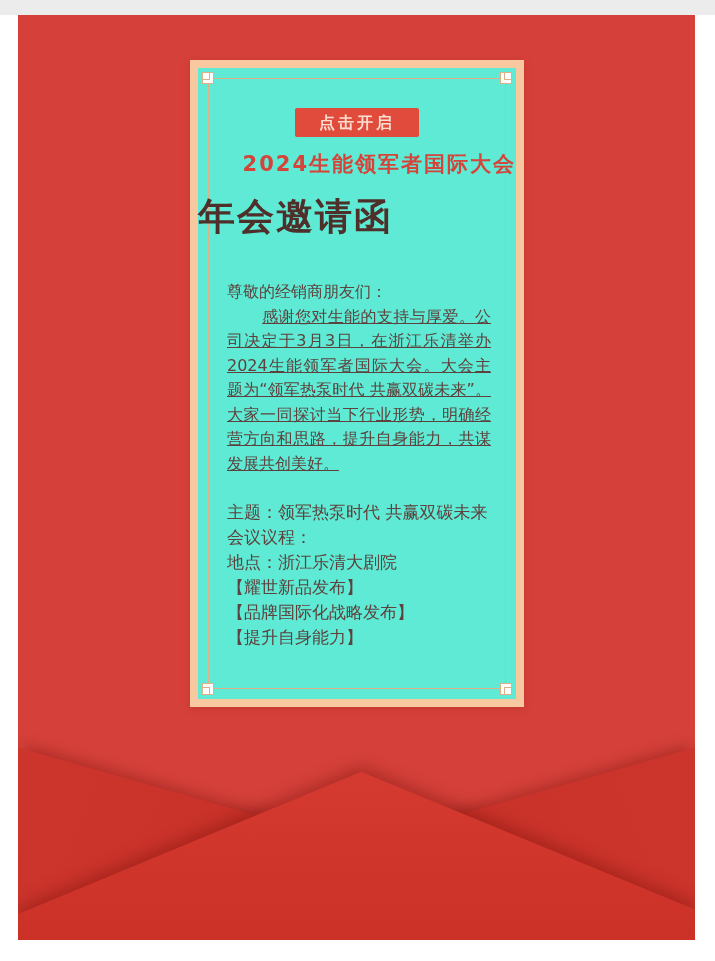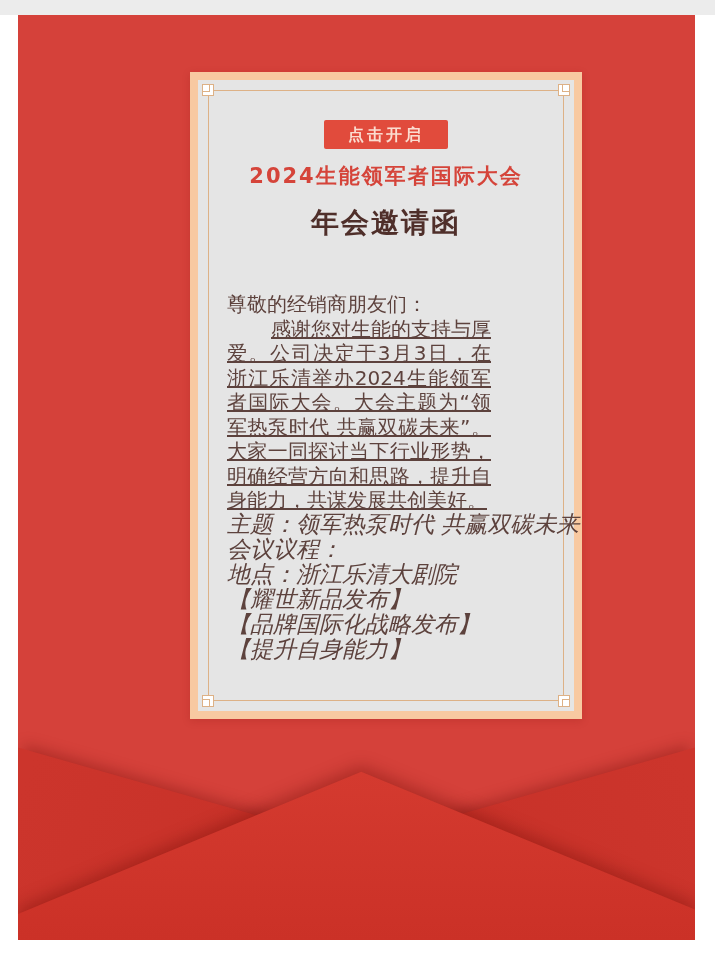--- a/index.html
+++ b/index.html
@@ -32,22 +32,22 @@
     clip-path:polygon(100% 79.2%, 100% 100%, 0 100%);
     background:linear-gradient(248deg, var(--flap-red,#cc352c) 30%, var(--flap-red-dark,#c52f26) 75%);
   }
   .flap-center {
     clip-path:polygon(0 97.2%, 50.7% 81.8%, 100% 96.7%, 100% 100%, 0 100%);
     background:linear-gradient(180deg, #d63c31 78%, #cb3127 100%);
   }
 
   
   .card {
-    position:absolute; left:190px; top:72px; width:392px; height:647px;
-    background:#e5e5e5; border:8px solid var(--card-border-peach,#f8c9a1);
+    position:absolute; left:190px; top:60px; width:334px; height:647px;
+    background:#5eead4; border:8px solid var(--card-border-peach,#f8c9a1);
     box-shadow:0 2px 8px rgba(120,15,10,.18);
   }
   .gold-frame {
     position:absolute; inset:10px; border:1px solid var(--frame-gold,#ddb186);
     pointer-events:none;
   }
   .corner {
     position:absolute; width:12px; height:12px;
     border:1px solid var(--frame-gold,#ddb186); background:#fff;
   }
@@ -61,38 +61,38 @@
   .corner.br { right:-7px; bottom:-7px; transform:scale(-1,-1); }
 
   .open-btn {
     position:absolute; top:40px; left:50%; transform:translateX(-50%);
     height:29px; line-height:29px; padding:0 24px; border-radius:2px;
     background:var(--button-red,#e14b3c); color:var(--button-text,#fbdcd0);
     font-size:16px; font-weight:bold; letter-spacing:3px; white-space:nowrap;
     cursor:pointer; text-align:center;
   }
   .subtitle {
-    position:absolute; top:82px; left:0; width:100%; text-align:center;
+    position:absolute; top:82px; left:0; width:100%; text-align:right;
     color:var(--subtitle-red,#d5443a); font-size:21px; font-weight:bold;
     letter-spacing:2px; white-space:nowrap;
   }
   .main-title {
-    position:absolute; top:124px; left:0; width:100%; text-align:center;
-    color:var(--title-maroon,#4f2f2a); font-size:28px; font-weight:900;
+    position:absolute; top:124px; left:0; width:100%; 
+    color:var(--title-maroon,#4f2f2a); font-size:37px; font-weight:900;
     letter-spacing:2px; white-space:nowrap;font-family:Liberation Serif, serif;
   }
   .body-text {
     position:absolute; top:212px; left:29px; width:264px;
-    color:var(--body-text,#5d423d); font-size:20px; line-height:24.5px;
+    color:var(--body-text,#5d423d); font-size:16px; line-height:24.5px;
     text-align:justify;
   }
   .body-text p.indent { text-indent:2.2em;text-decoration:underline; }
   .details {
     position:absolute; top:432px; left:29px; width:270px;
-    color:var(--body-text,#5d423d); font-size:23px; line-height:25px;font-style:italic;
+    color:var(--body-text,#5d423d); font-size:17px; line-height:25px;
   }
   .details .line { white-space:nowrap; }
 </style>
 </head>
 <body>
 
 <div class="page">
   <div class="top-bar"></div>
 
   <div class="envelope">

